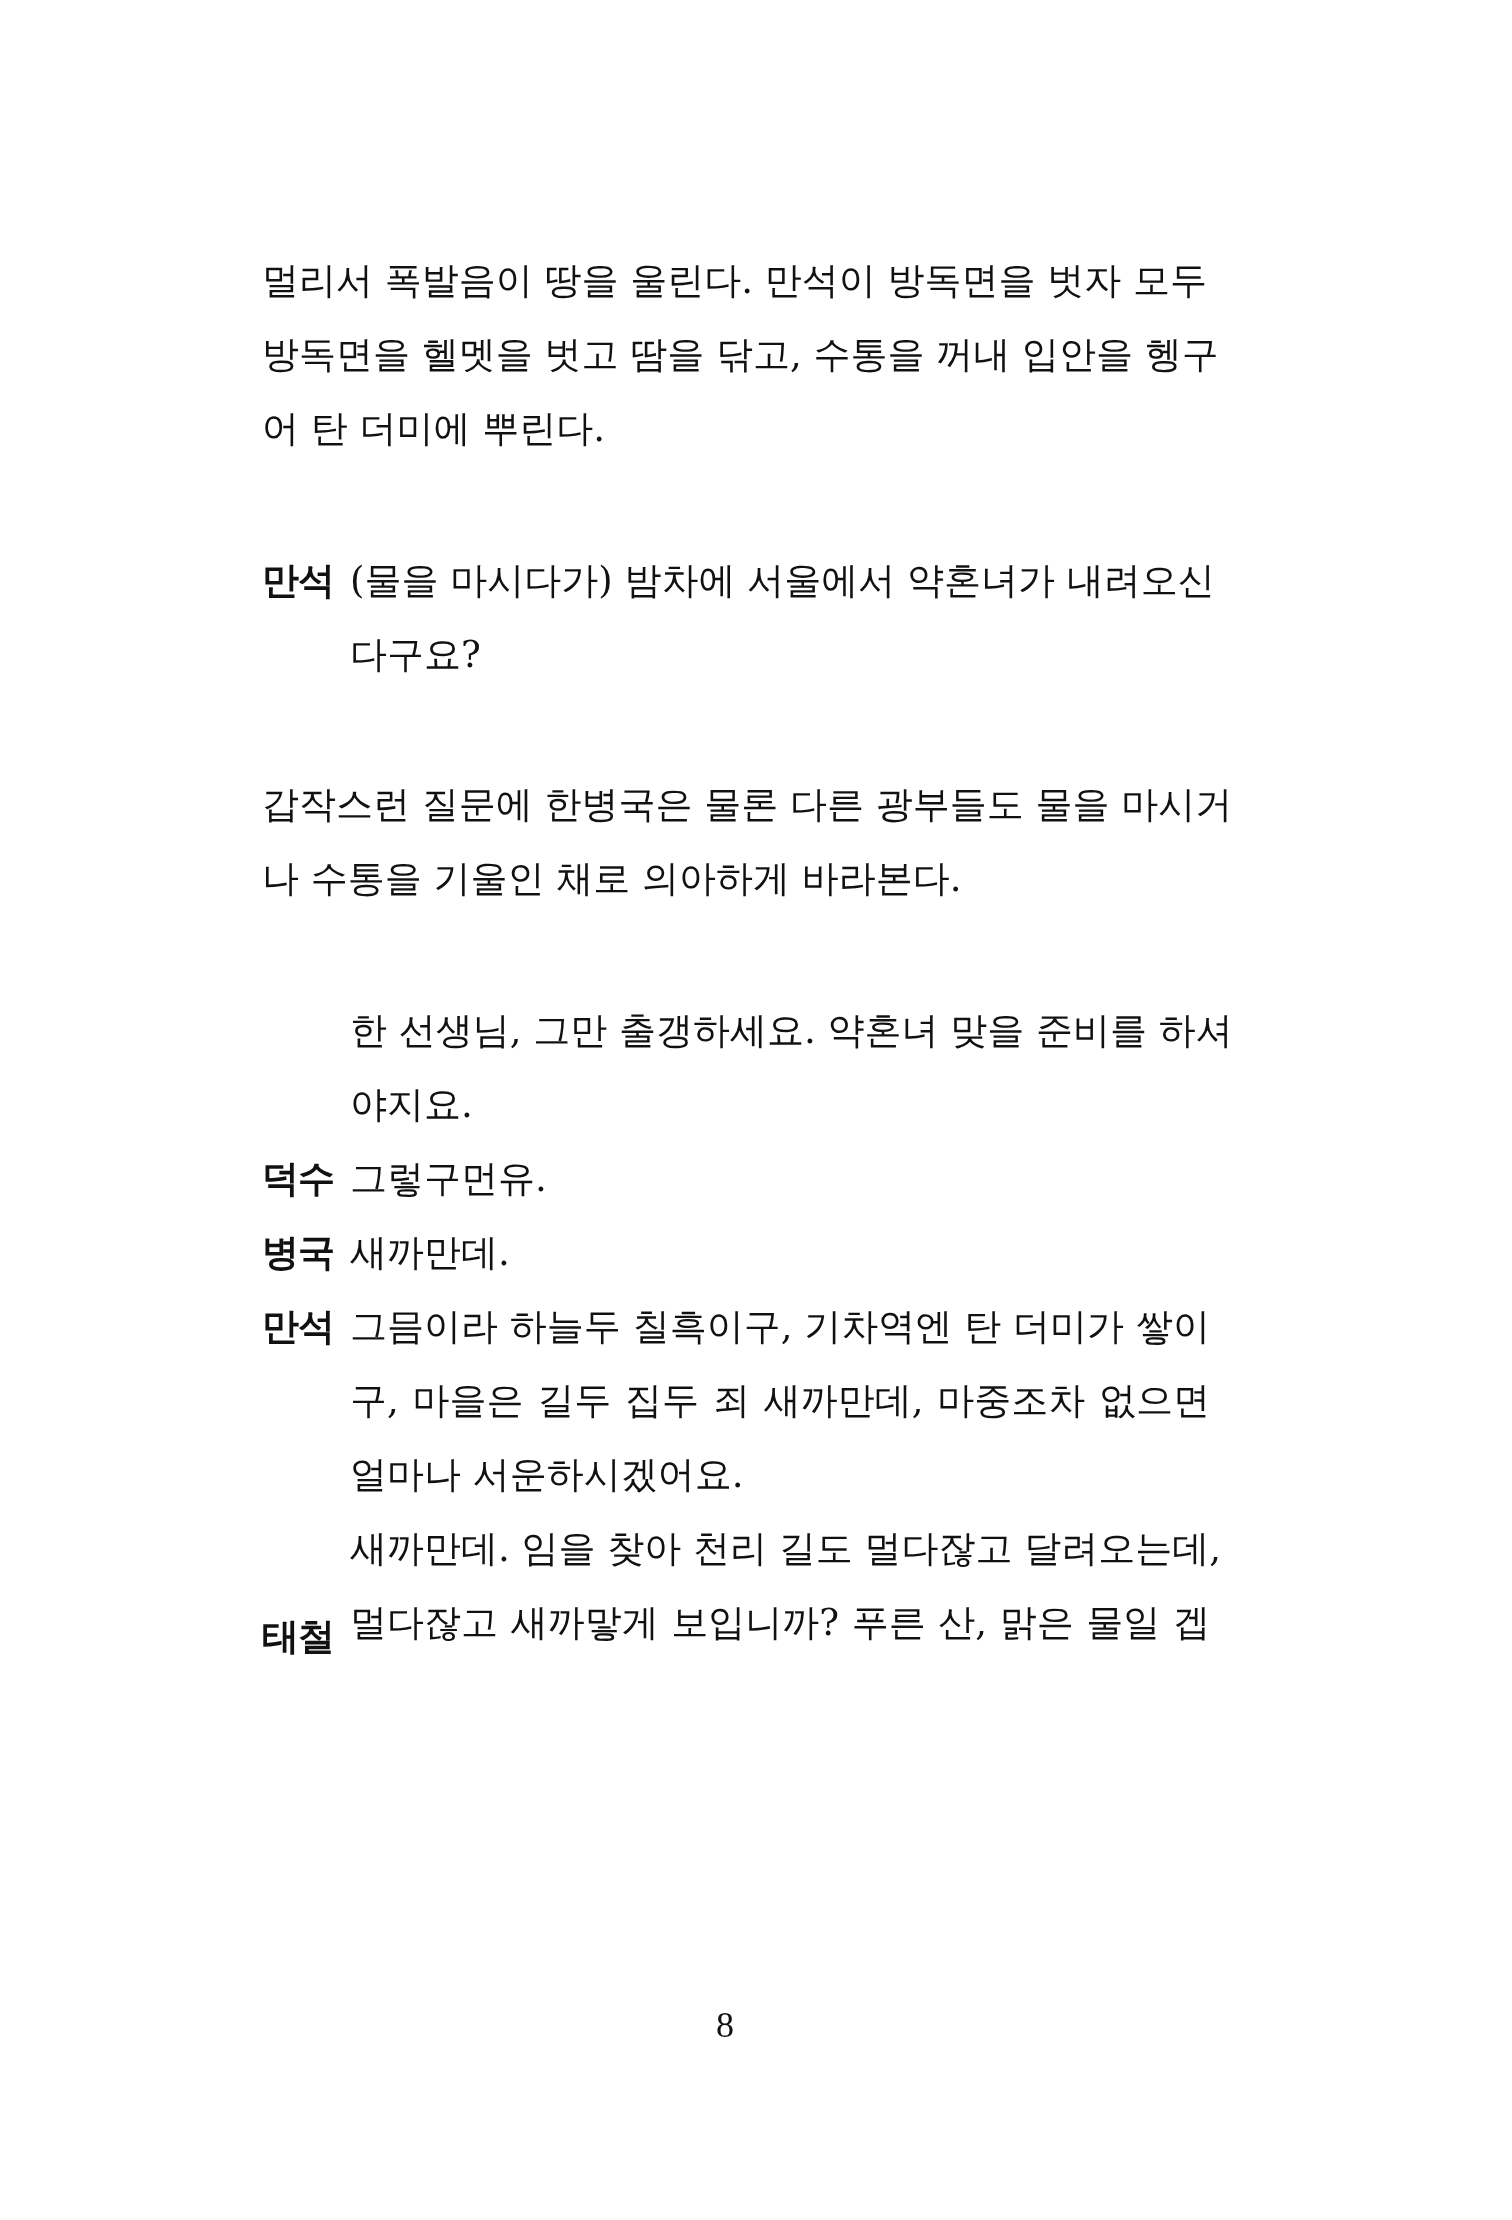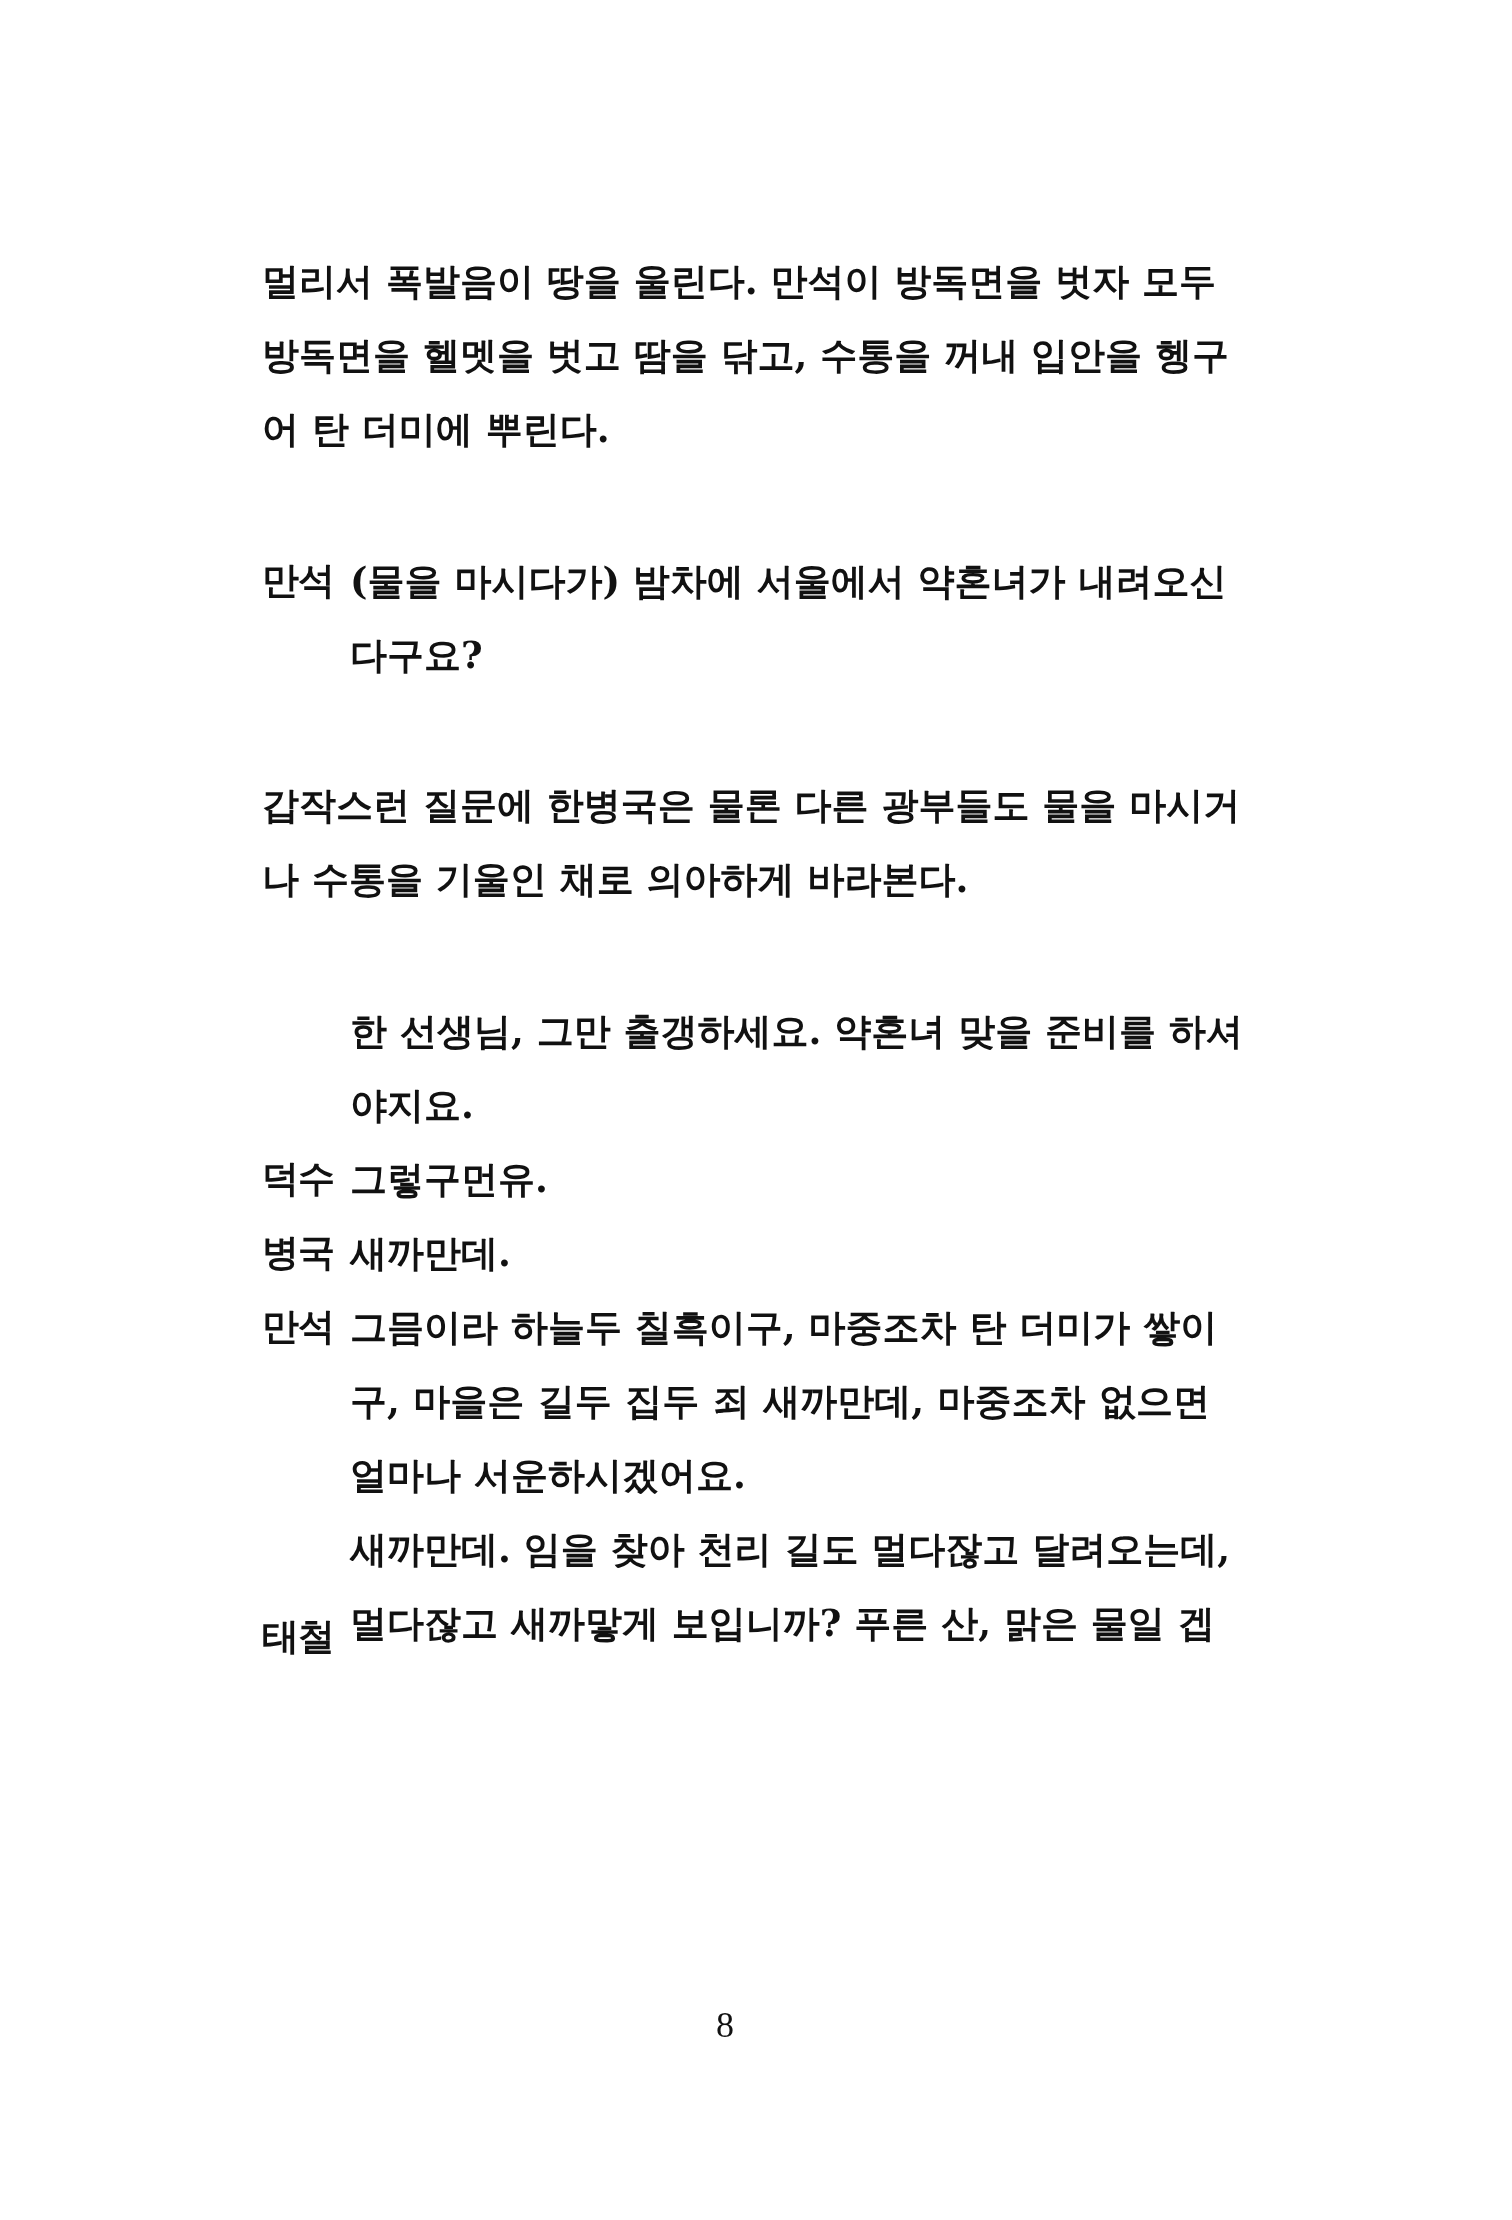--- a/index.html
+++ b/index.html
@@ -11,21 +11,21 @@
   .page { position: absolute; left: 0; top: 0; width: 1512px; height: 2220px; }
   .line {
     position: absolute;
     height: 50px;
     line-height: 50px;
     font-size: 37px;
     white-space: nowrap;
     text-align: justify;
     text-align-last: justify;
     font-family: "DejaVu Serif", "Liberation Serif", serif;
-    font-weight: bold;
+    font-weight: normal;
   }
   .full { left: 262px; width: 943px; }
   .cont { left: 350px; width: 860px; }
   .short { text-align-last: left; }
   .speaker {
     position: absolute;
     left: 262px;
     height: 50px;
     line-height: 50px;
     font-size: 37px;
@@ -77,21 +77,21 @@
     <div class="line cont short" style="top:1154px">그렇구먼유.</div>
   </div>
 
   <div>
     <div class="speaker" style="top:1228px">병국</div>
     <div class="line cont short" style="top:1228px">새까만데.</div>
   </div>
 
   <div>
     <div class="speaker" style="top:1302px">만석</div>
-    <div class="line cont" style="top:1302px">그믐이라 하늘두 칠흑이구, 마중조차 탄 더미가 쌓이</div>
+    <div class="line cont" style="top:1302px">그믐이라 하늘두 칠흑이구, 기차역엔 탄 더미가 쌓이</div>
     <div class="line cont" style="top:1376px">구, 마을은 길두 집두 죄 새까만데, 마중조차 없으면</div>
     <div class="line cont short" style="top:1450px">얼마나 서운하시겠어요.</div>
   </div>
 
   <div>
     <div class="speaker" style="top:1612px">태철</div>
     <div class="line cont" style="top:1524px">새까만데. 임을 찾아 천리 길도 멀다잖고 달려오는데,</div>
     <div class="line cont" style="top:1598px">멀다잖고 새까맣게 보입니까? 푸른 산, 맑은 물일 겝</div>
   </div>
 

